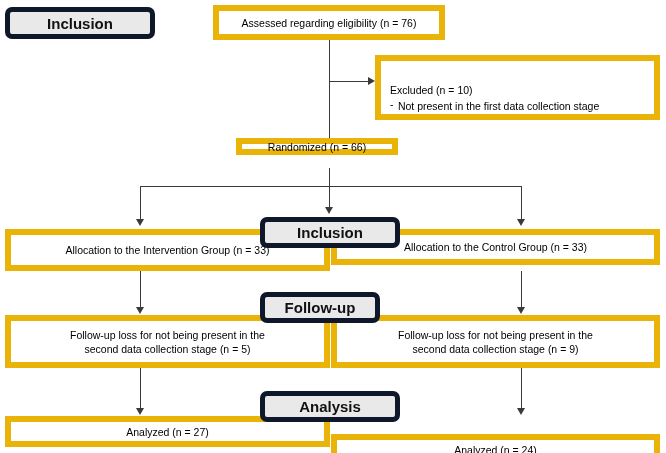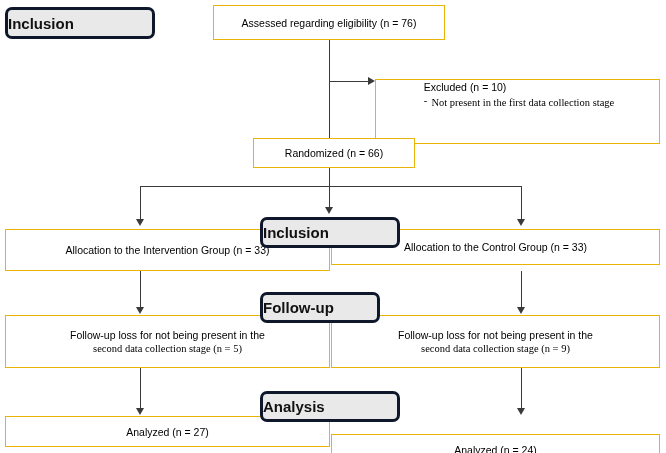--- a/index.html
+++ b/index.html
@@ -13,51 +13,51 @@
     height: 453px;
     background: #ffffff;
     font-family: "Liberation Sans", sans-serif;
     overflow: hidden;
   }
 
   
   .box {
     position: absolute;
     box-sizing: border-box;
-    border: 1px solid #eab308;
+    border: 6px solid #eab308;
     background: #ffffff;
     color: #000000;
     font-size: 10.5px;
     line-height: 14px;
     display: flex;
     align-items: center;
     justify-content: center;
     text-align: center;
     padding: 2px 6px;
     z-index: 3;
   }
   .box.left-align {
-    justify-content: center;
+    justify-content: flex-start;
     text-align: left;
     align-items: flex-start;
-    padding-top: 0;
+    padding-top: 22px;
     padding-left: 9px;
-    margin-top: 24px;
   }
-  .box .line2 { display: block; font-family: Liberation Serif, serif; }
+  .box .line2 { display: block; }
 
   
   .pill {
     position: absolute;
     box-sizing: border-box;
     background: #e9e9e9;
-    border: 3px solid #0f172a;
+    border: 5px solid #0f172a;
     border-radius: 7px;
     display: flex;
     align-items: center;
+    justify-content: center;
     font-weight: bold;
     font-size: 15px;
     color: #111111;
     z-index: 6;
   }
 
   
   .vline {
     position: absolute;
     width: 1px;
@@ -118,21 +118,21 @@
   <div class="box left-align" style="left:375px; top:55px; width:285px; height:65px;">
     <div>
       <span>Excluded (n = 10)</span>
       <span class="line2">
         <span class="dash">-</span>
         <span>Not present in the first data collection stage</span>
       </span>
     </div>
   </div>
 
-  <div class="box" style="left:253px; top:138px; width:162px; height:30px;">
+  <div class="box" style="left:236px; top:138px; width:162px; height:17px;">
     <span>Randomized (n = 66)</span>
   </div>
 
   <div class="vline" style="left:329px; top:168px; height:18px;"></div>
   <div class="hline" style="left:140px; top:186px; width:381px;"></div>
   <div class="vline" style="left:140px; top:186px; height:34px;"></div>
   <div class="arrow-down" style="left:136px; top:219px;"></div>
   <div class="vline" style="left:521px; top:186px; height:34px;"></div>
   <div class="arrow-down" style="left:517px; top:219px;"></div>
 

